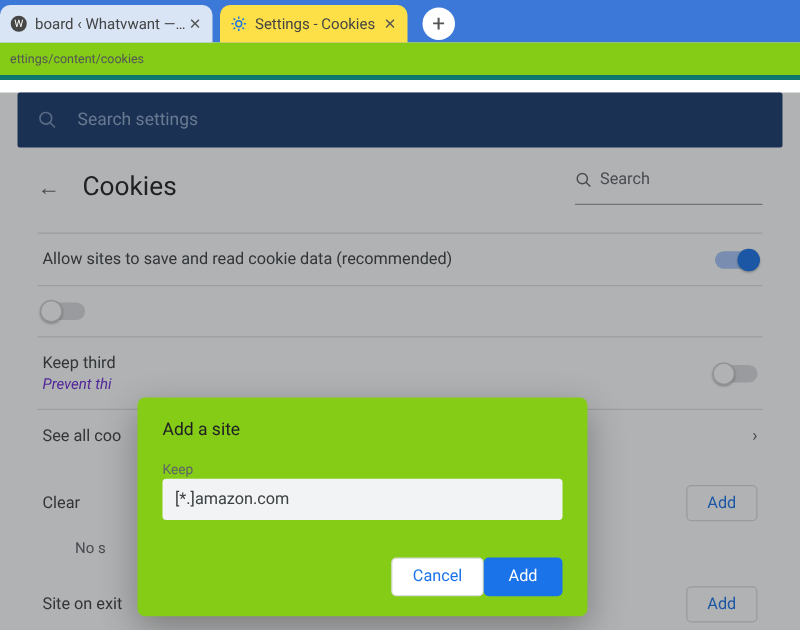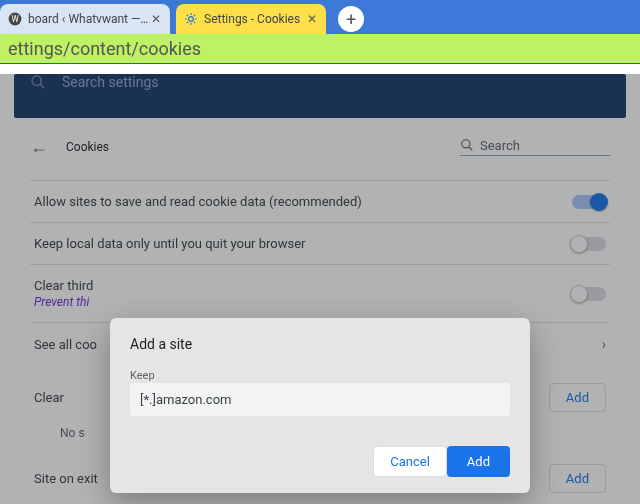--- a/index.html
+++ b/index.html
@@ -7,33 +7,33 @@
 
   
   .tab-strip { height: 34px; background: #3c78d8; display: flex; align-items: flex-end; padding-left: 0; }
   .tab { height: 30px; background: #fde047; border-radius: 8px 8px 0 0; display: flex; align-items: center; padding: 0 8px; font-size: 12px; color: #444; margin-right: 6px; min-width: 150px; max-width: 170px; }
   .tab.inactive { background: #d9e4f5; }
   .tab .favicon { width: 14px; height: 14px; margin-right: 6px; flex-shrink: 0; }
   .tab .title { flex: 1; white-space: nowrap; overflow: hidden; text-overflow: ellipsis; }
   .tab .close { width: 12px; height: 12px; color: #555; font-size: 12px; line-height: 12px; text-align: center; }
   .new-tab { width: 26px; height: 26px; background: #fff; border-radius: 50%; display: flex; align-items: center; justify-content: center; margin: 0 0 2px 6px; font-size: 18px; color: #555; }
 
-  .addr-bar { height: 30px; background: #bef264; border-bottom: 1px solid #0f766e; display: flex; align-items: center; padding: 0 8px; font-size: 18px; color: #555; }
+  .addr-bar { height: 30px; background: #84cc16; border-bottom: 4px solid #0f766e; display: flex; align-items: center; padding: 0 8px; font-size: 10px; color: #555; }
 
   
   .page { position: relative; height: 440px; background: #fff; }
-  .search-banner { margin: 10px 14px 0 14px; height: 44px; background: #1a3a6e; border-radius: 2px; display: flex; align-items: flex-start; padding: 0 16px; color: #8fa7c9; font-size: 14px; }
+  .search-banner { margin: 10px 14px 0 14px; height: 44px; background: #1a3a6e; border-radius: 2px; display: flex; align-items: center; padding: 0 16px; color: #8fa7c9; font-size: 14px; }
   .search-banner .icon { margin-right: 16px; opacity: 0.8; }
 
   .content { margin: 18px 30px 0 30px; }
   .header-row { display: flex; align-items: center; justify-content: space-between; margin-bottom: 22px; }
   .header-left { display: flex; align-items: center; }
   .back-arrow { font-size: 18px; color: #5f6368; margin-right: 18px; }
-  .header-title { font-size: 12px; color: #202124; }
-  .header-search { display: flex; border-bottom: 1px solid #9aa0a6; width: 150px; padding-bottom: 2px; }
+  .header-title { font-size: 21px; color: #202124; }
+  .header-search { display: flex; align-items: center; border-bottom: 1px solid #9aa0a6; width: 150px; padding-bottom: 12px; }
   .header-search .icon { font-size: 14px; color: #5f6368; margin-right: 6px; }
   .header-search .ph { font-size: 13px; color: #5f6368; }
 
   .row { display: flex; align-items: center; justify-content: space-between; padding: 13px 4px; border-top: 1px solid #e0e0e0; font-size: 13px; color: #3c4043; gap: 44px; }
   .row:first-of-type { border-top: none; }
   .row .sub { font-size: 12px; color: #6d28d9; margin-top: 2px; font-style: italic; }
   .row .chev { color: #5f6368; font-size: 14px; }
 
   .toggle { width: 34px; height: 14px; border-radius: 7px; position: relative; }
   .toggle .knob { width: 18px; height: 18px; border-radius: 50%; position: absolute; top: -2px; }
@@ -42,21 +42,21 @@
   .toggle.off { background: #dadce0; }
   .toggle.off .knob { background: #fff; left: -2px; box-shadow: 0 1px 2px rgba(0,0,0,0.3); border:1px solid #ccc;}
 
   .section { margin-top: 10px; }
   .section-head { display: flex; justify-content: space-between; align-items: center; padding: 8px 4px; font-size: 13px; color: #3c4043; }
   .add-btn-outline { border: 1px solid #dadce0; background: #fff; color: #1a73e8; font-size: 13px; padding: 6px 16px; border-radius: 4px; }
   .empty { font-size: 12px; color: #5f6368; padding: 6px 4px 6px 30px; }
 
   
   .scrim { position: absolute; inset: 0; background: rgba(32,33,36,0.35); }
-  .dialog { position: absolute; left: 110px; top: 244px; width: 420px; background: #e5e5e5; border-radius: 6px; box-shadow: 0 10px 30px rgba(0,0,0,0.3); padding: 18px 20px 16px 20px; }
+  .dialog { position: absolute; left: 110px; top: 244px; width: 360px; background: #84cc16; border-radius: 6px; box-shadow: 0 10px 30px rgba(0,0,0,0.3); padding: 18px 20px 16px 20px; }
   .dialog h3 { font-size: 14px; font-weight: 400; color: #202124; margin-bottom: 12px; }
   .dialog label { font-size: 11px; color: #5f6368; }
   .dialog .field { width: 100%; background: #f1f3f4; border: none; font-size: 13px; color: #3c4043; padding: 9px 10px; margin-top: 0; border-radius: 3px; }
   .dialog-actions { display: flex; justify-content: flex-end; margin-top: 30px; }
   .btn-outline { border: 1px solid #dadce0; background: #fff; color: #1a73e8; font-size: 13px; padding: 7px 16px; border-radius: 4px; }
   .btn-primary { border: none; background: #1a73e8; color: #fff; font-size: 13px; padding: 7px 20px; border-radius: 4px; }
 
   svg { display: block; }
 </style>
 </head>
@@ -130,28 +130,27 @@
       </div>
     </div>
 
     <div class="row">
       <span>Allow sites to save and read cookie data (recommended)</span>
       <div class="toggle on">
           <div class="knob"></div>
         </div>
     </div>
     <div class="row">
-      <span>Keep local data only until you quit your browser</span>
       <div class="toggle off">
           <div class="knob"></div>
         </div>
     </div>
     <div class="row">
       <div>
-        <div>Clear third</div>
+        <div>Keep third</div>
         <div class="sub">Prevent thi</div>
       </div>
       <div class="toggle off">
           <div class="knob"></div>
         </div>
     </div>
     <div class="row">
       <span>See all coo</span>
       <span class="chev">›</span>
     </div>

